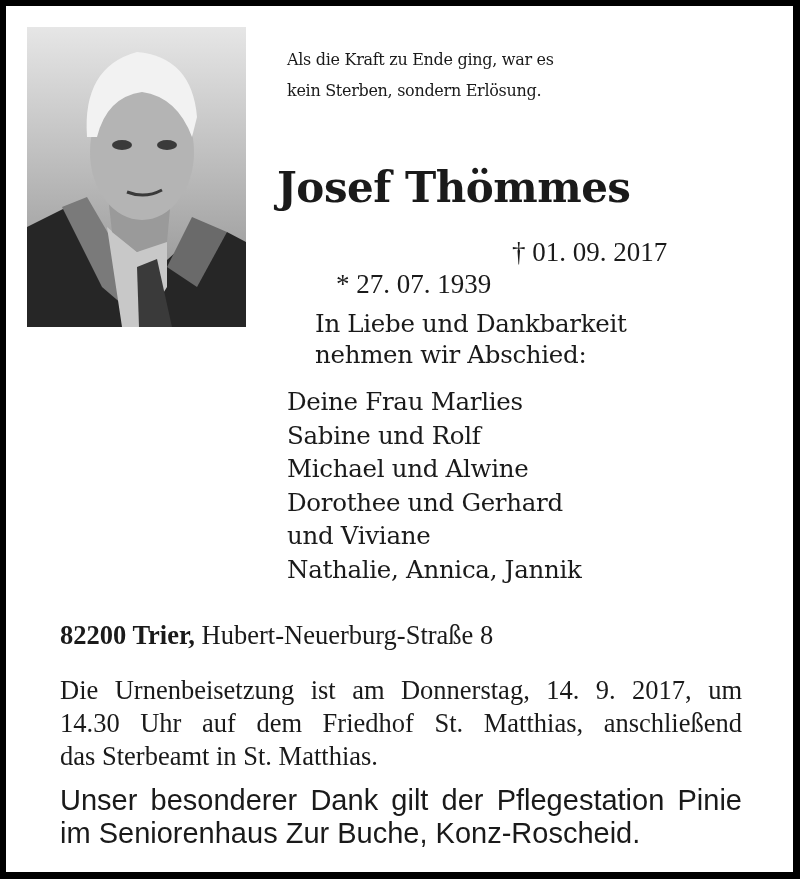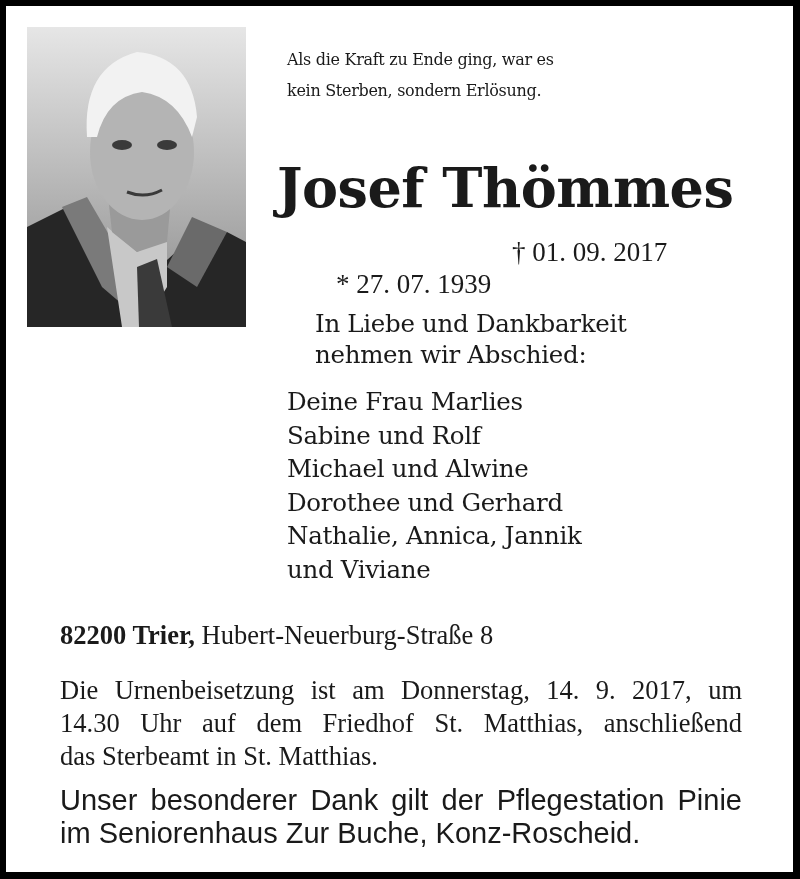--- a/index.html
+++ b/index.html
@@ -14,21 +14,21 @@
       overflow: hidden; background: #bdbdbd;
     }
     .photo svg { display: block; width: 100%; height: 100%; }
     .motto {
       position: absolute; left: 281px; top: 38px; width: 500px;
       font-size: 16px; line-height: 31px; letter-spacing: -0.3px;
     }
     .name {
       position: absolute; left: 271px; top: 152px; width: 520px;
       font-family: "DejaVu Serif", serif; font-weight: bold;
-      font-size: 54px; line-height: 60px; letter-spacing: -0.5px; color: #1a1a1a;
+      font-size: 42px; line-height: 60px; letter-spacing: -0.5px; color: #1a1a1a;
     }
     .dates {
       position: absolute; left: 303px; top: 230px; width: 480px;
       font-family: "Liberation Serif", serif; font-size: 27px; line-height: 32px;
       white-space: pre;
     }
     .dates .death { position: absolute; left: 203px; top: 0; }
     .farewell {
       position: absolute; left: 281px; top: 302px; width: 500px;
       font-size: 24.5px; line-height: 31px; letter-spacing: -0.3px; margin-left: 28px;
@@ -108,22 +108,22 @@
   <div class="farewell">
     <div>In Liebe und Dankbarkeit</div>
     <div>nehmen wir Abschied:</div>
   </div>
 
   <div class="mourners">
     <div>Deine Frau Marlies</div>
     <div>Sabine und Rolf</div>
     <div>Michael und Alwine</div>
     <div>Dorothee und Gerhard</div>
+    <div>und Viviane</div>
     <div>Nathalie, Annica, Jannik</div>
-    <div>und Viviane</div>
   </div>
 
   <div class="address">
     <b>82200 Trier,</b>
     <span>Hubert-Neuerburg-Straße 8</span>
   </div>
 
   <div class="service">
     <span class="justify-line">Die Urnenbeisetzung ist am Donnerstag, 14. 9. 2017, um</span>
     <span class="justify-line">14.30 Uhr auf dem Friedhof St. Matthias, anschließend</span>

